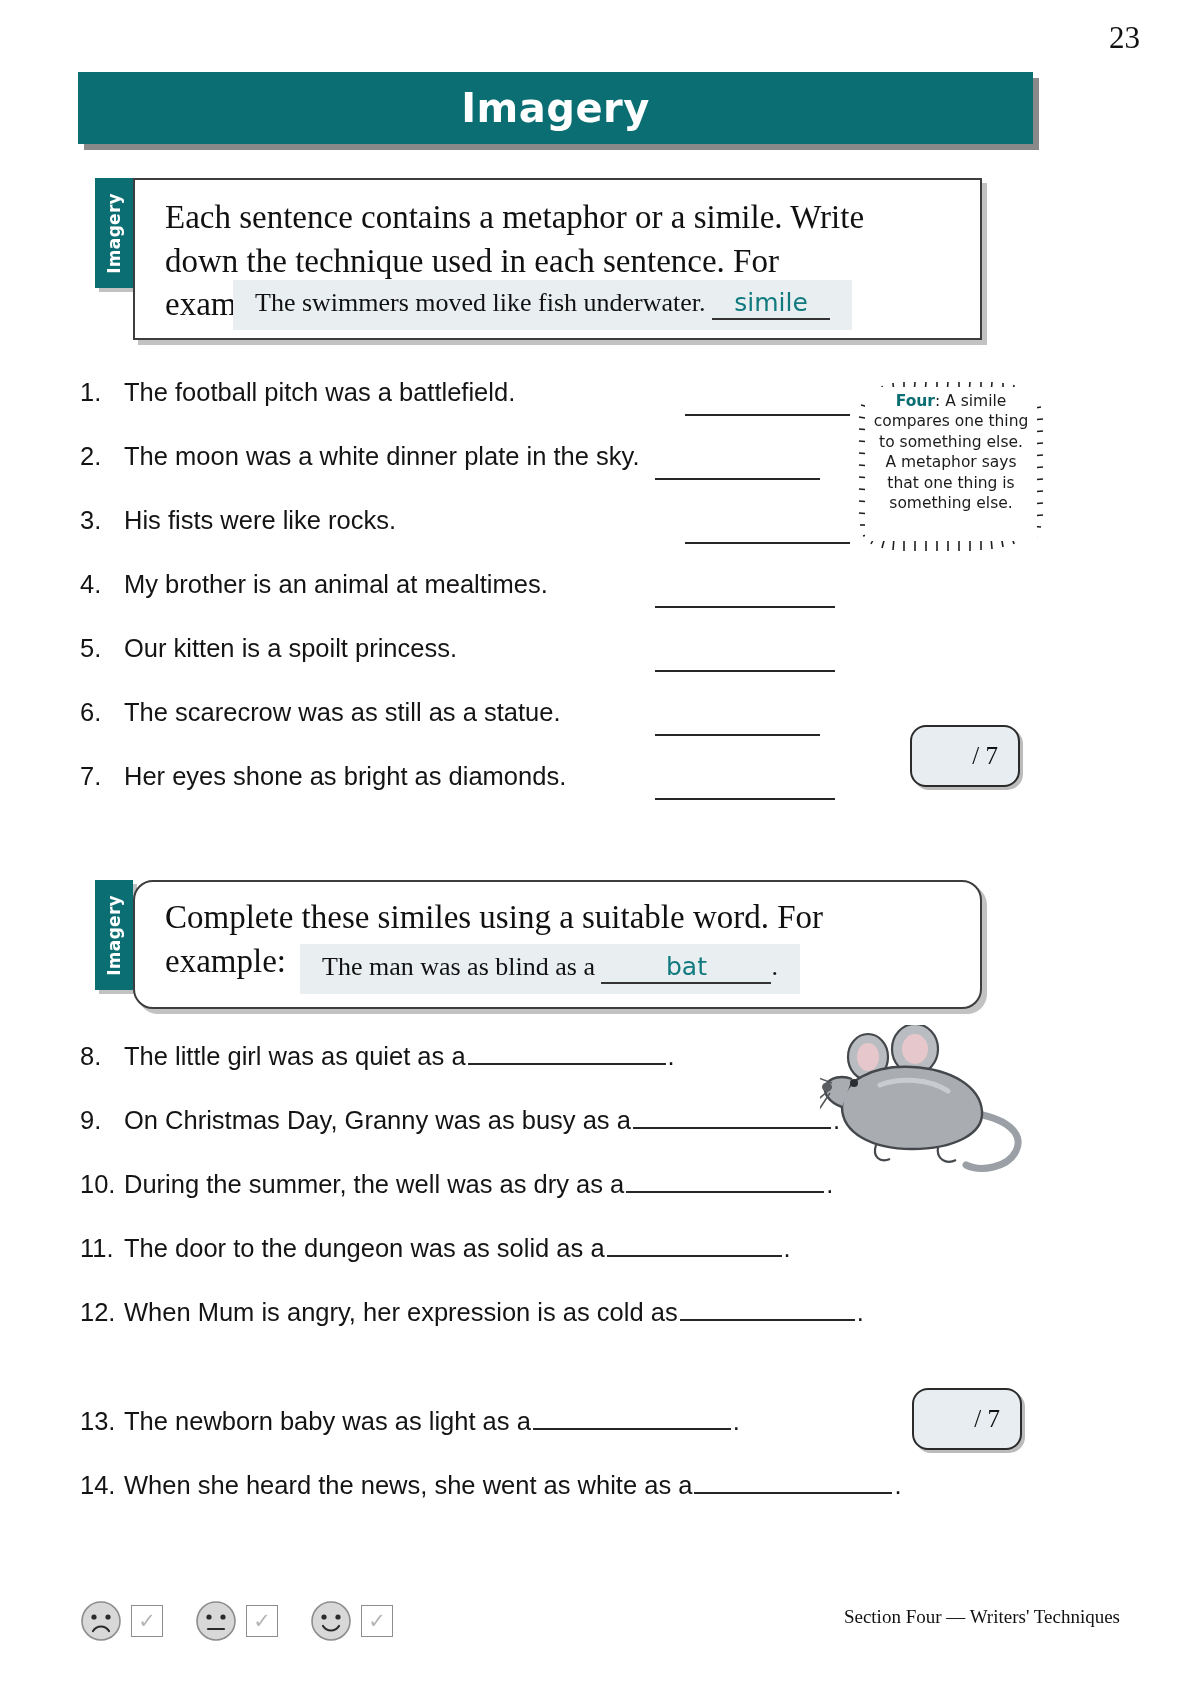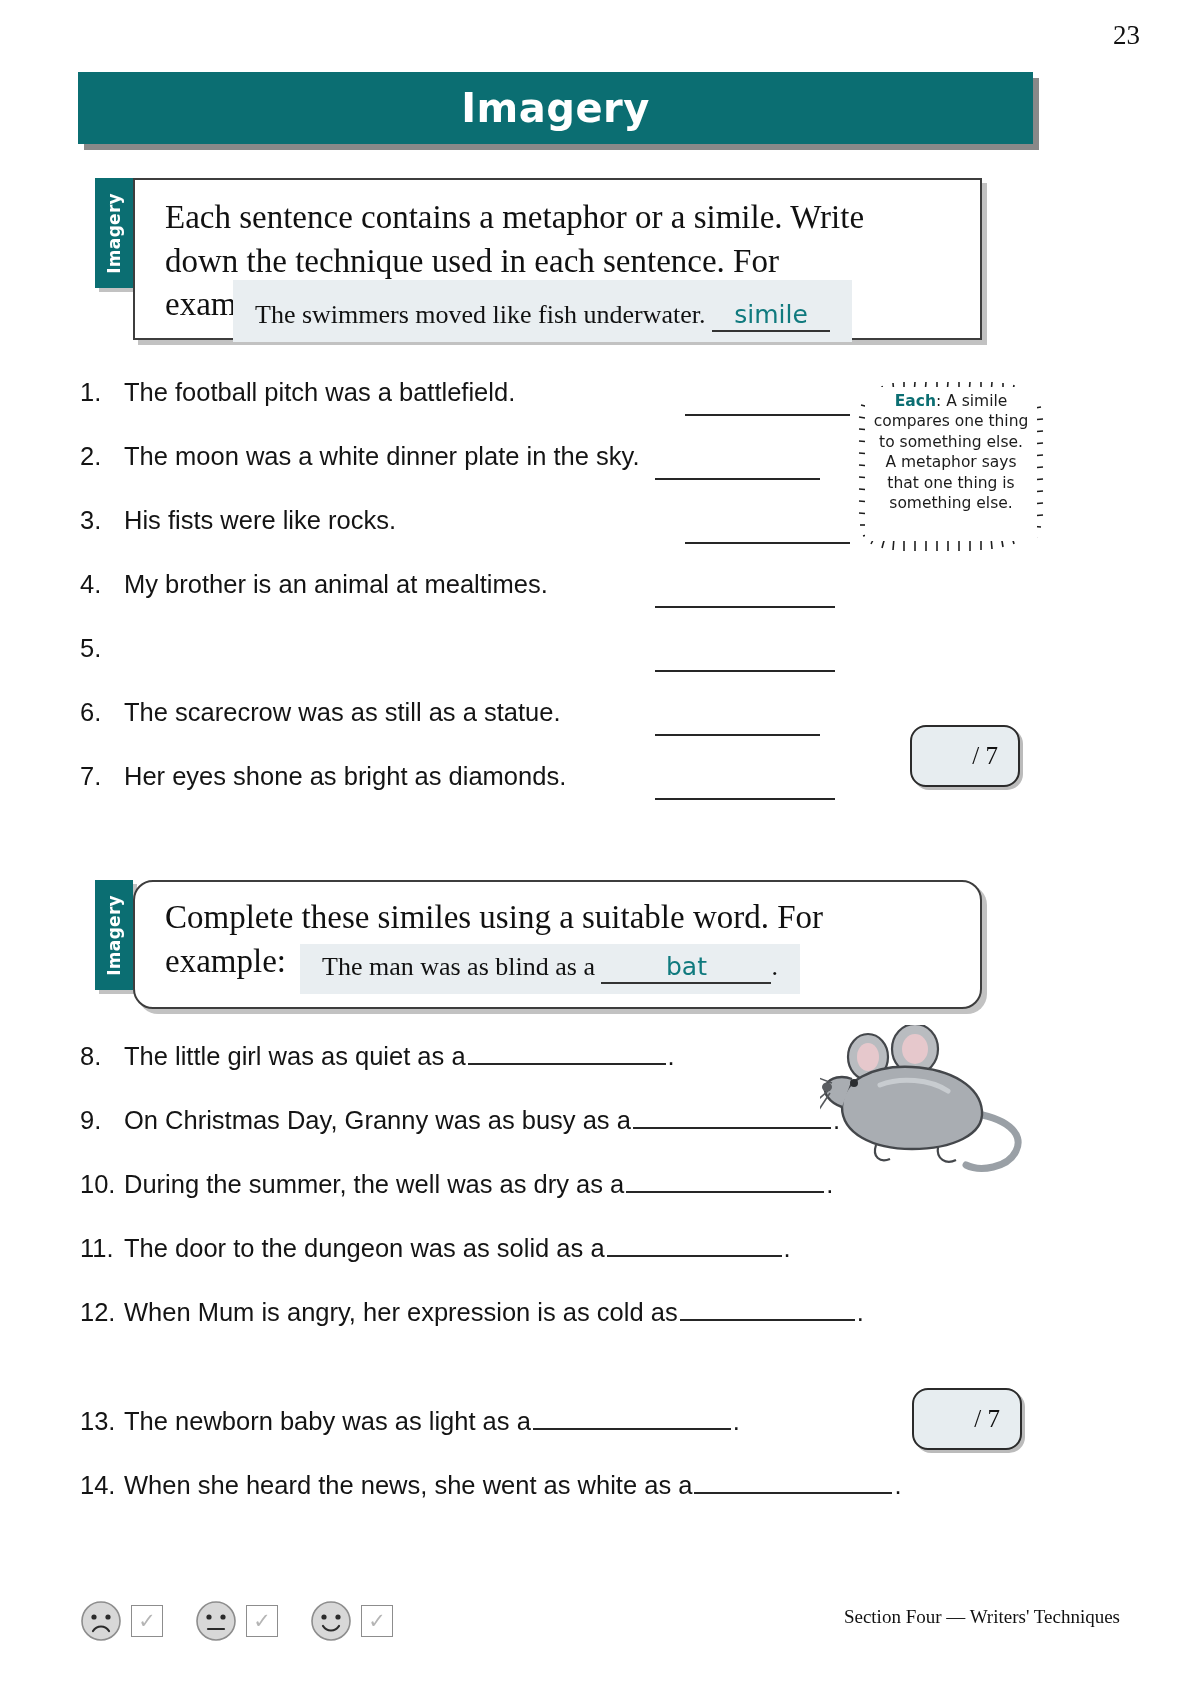--- a/index.html
+++ b/index.html
@@ -10,21 +10,21 @@
     color:#1a1a1a;
     position:relative;
     overflow:hidden;
   }
   .page{position:relative;width:1200px;height:1697px;}
 
   
   .page-number{
     position:absolute;top:20px;right:60px;
     font-family:"Liberation Serif", serif;
-    font-size:27px;color:#111;
+    font-size:31px;color:#111;
   }
 
   
   .title-banner{
     position:absolute;left:78px;top:72px;
     width:955px;height:72px;
     background:#0b6e72;
     box-shadow:6px 6px 0 rgba(40,40,40,.55);
     display:flex;align-items:center;justify-content:center;
   }
@@ -167,21 +167,21 @@
 
   <div class="instr-tab" style="left:95px;top:178px;height:110px;">
     <span>Imagery</span>
   </div>
 
   <div class="instr-box" style="left:133px;top:178px;width:845px;height:158px;">
     <div class="instr-text" style="position:absolute;left:30px;top:16px;width:740px;">Each sentence contains a metaphor or a simile.  Write down the technique used in each sentence.  For example:</div>
     <div style="position:absolute;left:98px;top:100px;">
       <span class="example-strip">
         <span>The swimmers moved like fish underwater.</span>
-        <span class="blank-ul" style="width:118px;margin-top:12px;">
+        <span class="blank-ul" style="width:118px;">
           <span class="hand">simile</span>
         </span>
       </span>
     </div>
   </div>
 
   <div class="qlist" style="left:80px;top:378px;width:790px;">
 
     <div class="qrow" style="height:64px;">
       <span class="qnum" style="width:44px;">1.</span>
@@ -202,20 +202,21 @@
     </div>
 
     <div class="qrow" style="height:64px;">
       <span class="qnum" style="width:44px;">4.</span>
       <span class="qtext">My brother is an animal at mealtimes.</span>
       <span class="ansline" style="left:575px;top:36px;width:180px;"></span>
     </div>
 
     <div class="qrow" style="height:64px;">
       <span class="qnum" style="width:44px;">5.</span>
+      <span class="qtext">Our kitten is a spoilt princess.</span>
       <span class="ansline" style="left:575px;top:36px;width:180px;"></span>
     </div>
 
     <div class="qrow" style="height:64px;">
       <span class="qnum" style="width:44px;">6.</span>
       <span class="qtext">The scarecrow was as still as a statue.</span>
       <span class="ansline" style="left:575px;top:36px;width:165px;"></span>
     </div>
 
     <div class="qrow" style="height:64px;">
@@ -283,21 +284,21 @@
         <line x1="108" y1="176" x2="108" y2="164"></line>
           <line x1="119" y1="176" x2="119" y2="164"></line>
         <line x1="130" y1="175" x2="130" y2="163"></line>
           <line x1="141" y1="174" x2="140" y2="162"></line>
         <line x1="152" y1="172" x2="150" y2="160"></line>
           <line x1="163" y1="169" x2="160" y2="158"></line>
         <line x1="173" y1="164" x2="168" y2="154"></line>
       </g>
     </svg>
     <div class="hint-inner">
-      <div><b>Each</b><span>:</span><span> A simile</span></div>
+      <div><b>Four</b><span>:</span><span> A simile</span></div>
       <div>compares one thing</div>
       <div>to something else.</div>
       <div>A metaphor says</div>
       <div>that one thing is</div>
       <div>something else.</div>
     </div>
   </div>
 
   <div class="score-box" style="left:910px;top:725px;width:110px;height:62px;">
     <span>/ 7</span>

